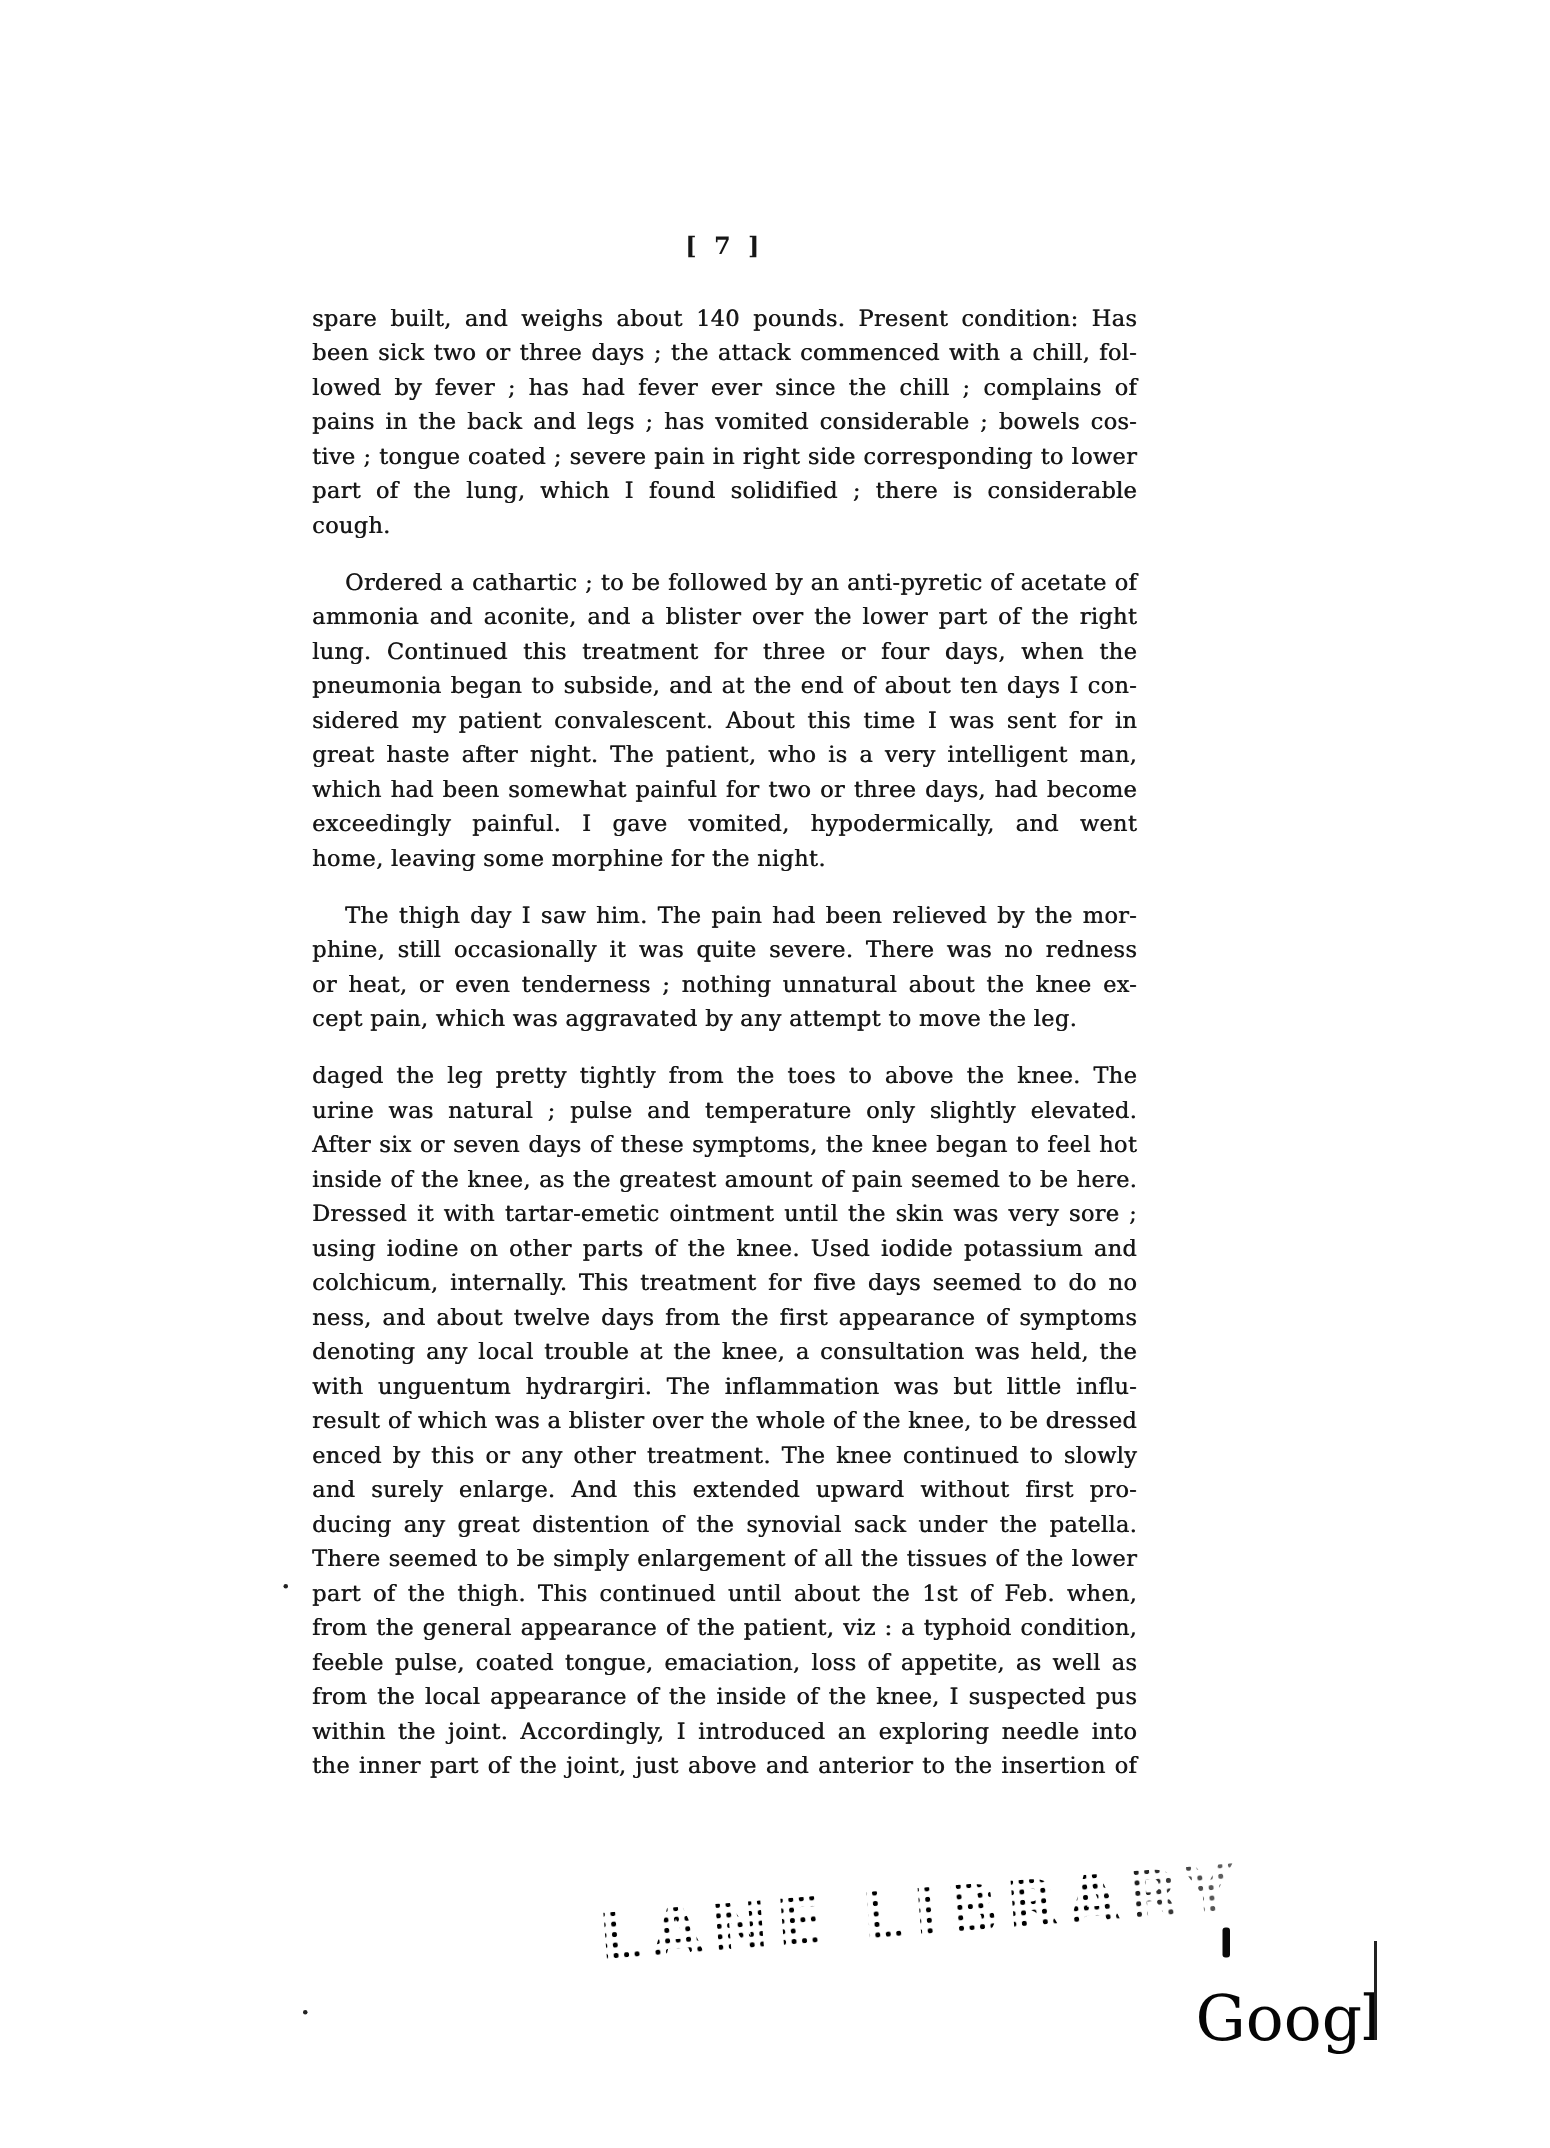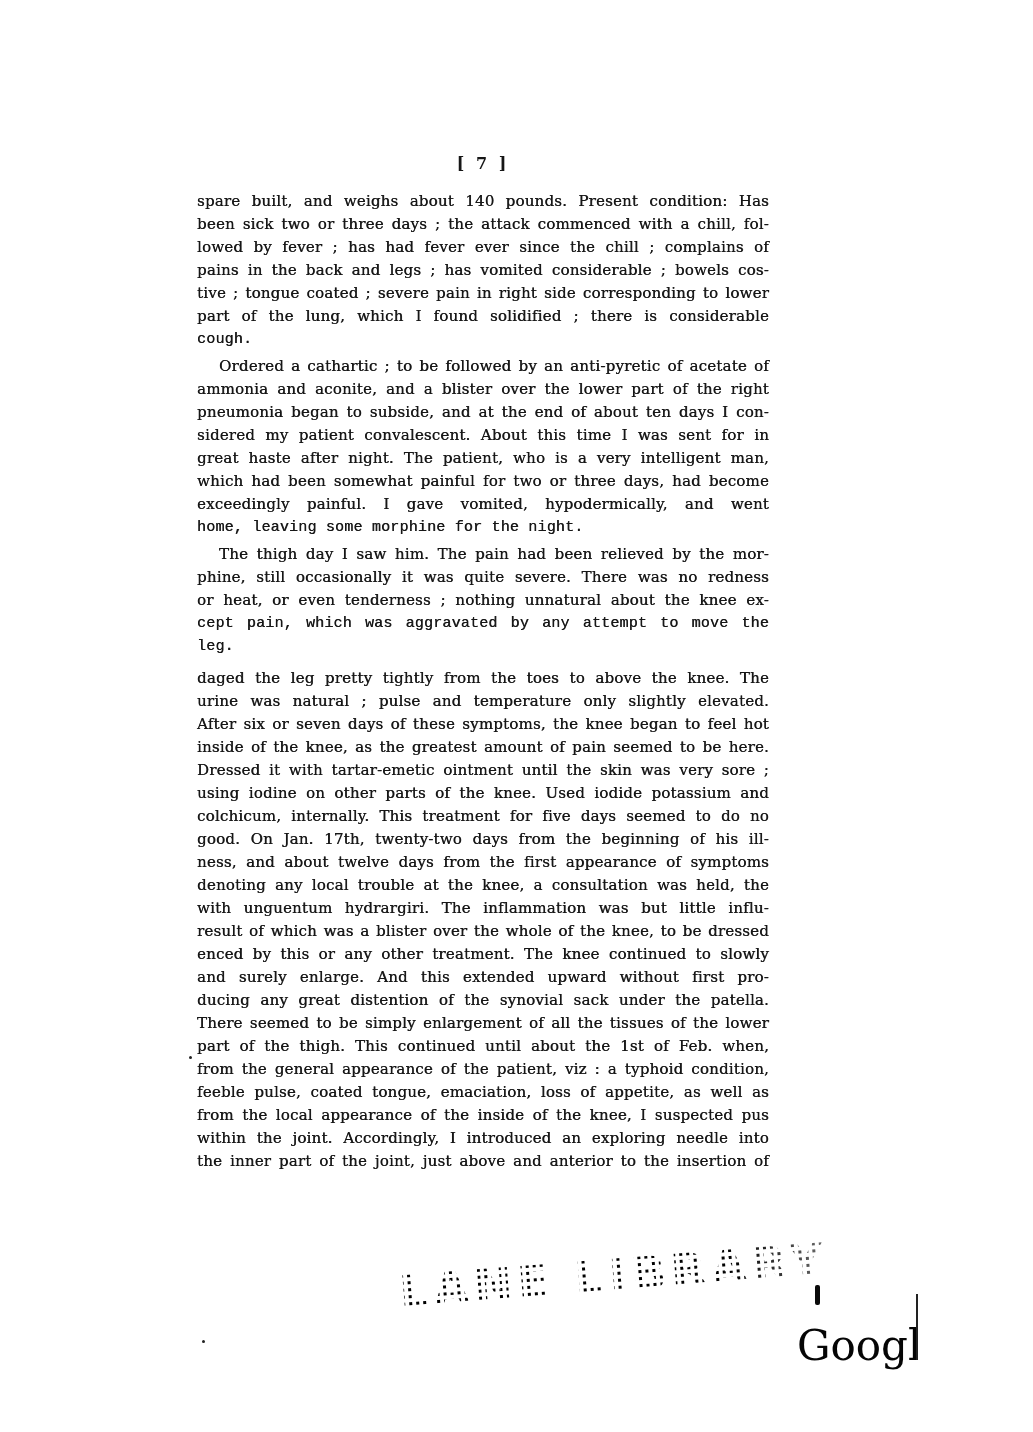--- a/index.html
+++ b/index.html
@@ -22,30 +22,30 @@
 
   .text-block {
     position: absolute;
     left: 193px; top: 186px; width: 580px;
     font-size: 15px;
     line-height: 23px;
     color: #161616;
     text-shadow: 0.35px 0 0 rgba(20,20,20,0.85);
     letter-spacing: 0.2px;
   }
-  .paragraph { margin: 4px; }
+  .paragraph { margin: 15px; }
   .paragraph.gapped { margin-top: 9px; }
   .line {
     text-align: justify;
     text-align-last: justify;
     text-justify: inter-word;
     white-space: normal;
   }
   .paragraph.indented .line.first { margin-left: 22px; }
-  .line.last-short { text-align-last: left; font-family: Liberation Mono, monospace; }
+  .line.last-short { text-align-last: left; }
 
   
   .stamp {
     position: absolute;
     left: 400px; top: 1266px;
     width: 640px; height: 70px;
     transform: rotate(-4.5deg);
     transform-origin: left center;
     -webkit-mask-image: linear-gradient(to right, #000 0%, #000 52%, rgba(0,0,0,0.55) 68%, rgba(0,0,0,0.18) 82%, transparent 95%);
     mask-image: linear-gradient(to right, #000 0%, #000 52%, rgba(0,0,0,0.55) 68%, rgba(0,0,0,0.18) 82%, transparent 95%);
@@ -106,20 +106,21 @@
       <div class="line">been sick two or three days ; the attack commenced with a chill, fol-</div>
       <div class="line">lowed by fever ; has had fever ever since the chill ; complains of</div>
       <div class="line">pains in the back and legs ; has vomited considerable ; bowels cos-</div>
       <div class="line">tive ; tongue coated ; severe pain in right side corresponding to lower</div>
       <div class="line">part of the lung, which I found solidified ; there is considerable</div>
       <div class="line last-short">cough.</div>
     </div>
     <div class="paragraph indented">
       <div class="line first">Ordered a cathartic ; to be followed by an anti-pyretic of acetate of</div>
       <div class="line">ammonia and aconite, and a blister over the lower part of the right</div>
+      <div class="line">lung. Continued this treatment for three or four days, when the</div>
       <div class="line">pneumonia began to subside, and at the end of about ten days I con-</div>
       <div class="line">sidered my patient convalescent. About this time I was sent for in</div>
       <div class="line">great haste after night. The patient, who is a very intelligent man,</div>
       <div class="line">which had been somewhat painful for two or three days, had become</div>
       <div class="line">exceedingly painful. I gave vomited, hypodermically, and went</div>
       <div class="line last-short">home, leaving some morphine for the night.</div>
     </div>
     <div class="paragraph indented">
       <div class="line first">The thigh day I saw him. The pain had been relieved by the mor-</div>
       <div class="line">phine, still occasionally it was quite severe. There was no redness</div>
@@ -127,21 +128,20 @@
       <div class="line last-short">cept pain, which was aggravated by any attempt to move the leg.</div>
     </div>
     <div class="paragraph indented gapped">
       <div class="line">daged the leg pretty tightly from the toes to above the knee. The</div>
       <div class="line">urine was natural ; pulse and temperature only slightly elevated.</div>
       <div class="line">After six or seven days of these symptoms, the knee began to feel hot</div>
       <div class="line">inside of the knee, as the greatest amount of pain seemed to be here.</div>
       <div class="line">Dressed it with tartar-emetic ointment until the skin was very sore ;</div>
       <div class="line">using iodine on other parts of the knee. Used iodide potassium and</div>
       <div class="line">colchicum, internally. This treatment for five days seemed to do no</div>
-      <div class="line">good. On Jan. 17th, twenty-two days from the beginning of his ill-</div>
       <div class="line">ness, and about twelve days from the first appearance of symptoms</div>
       <div class="line">denoting any local trouble at the knee, a consultation was held, the</div>
       <div class="line">with unguentum hydrargiri. The inflammation was but little influ-</div>
       <div class="line">result of which was a blister over the whole of the knee, to be dressed</div>
       <div class="line">enced by this or any other treatment. The knee continued to slowly</div>
       <div class="line">and surely enlarge. And this extended upward without first pro-</div>
       <div class="line">ducing any great distention of the synovial sack under the patella.</div>
       <div class="line">There seemed to be simply enlargement of all the tissues of the lower</div>
       <div class="line">part of the thigh. This continued until about the 1st of Feb. when,</div>
       <div class="line">from the general appearance of the patient, viz : a typhoid condition,</div>

